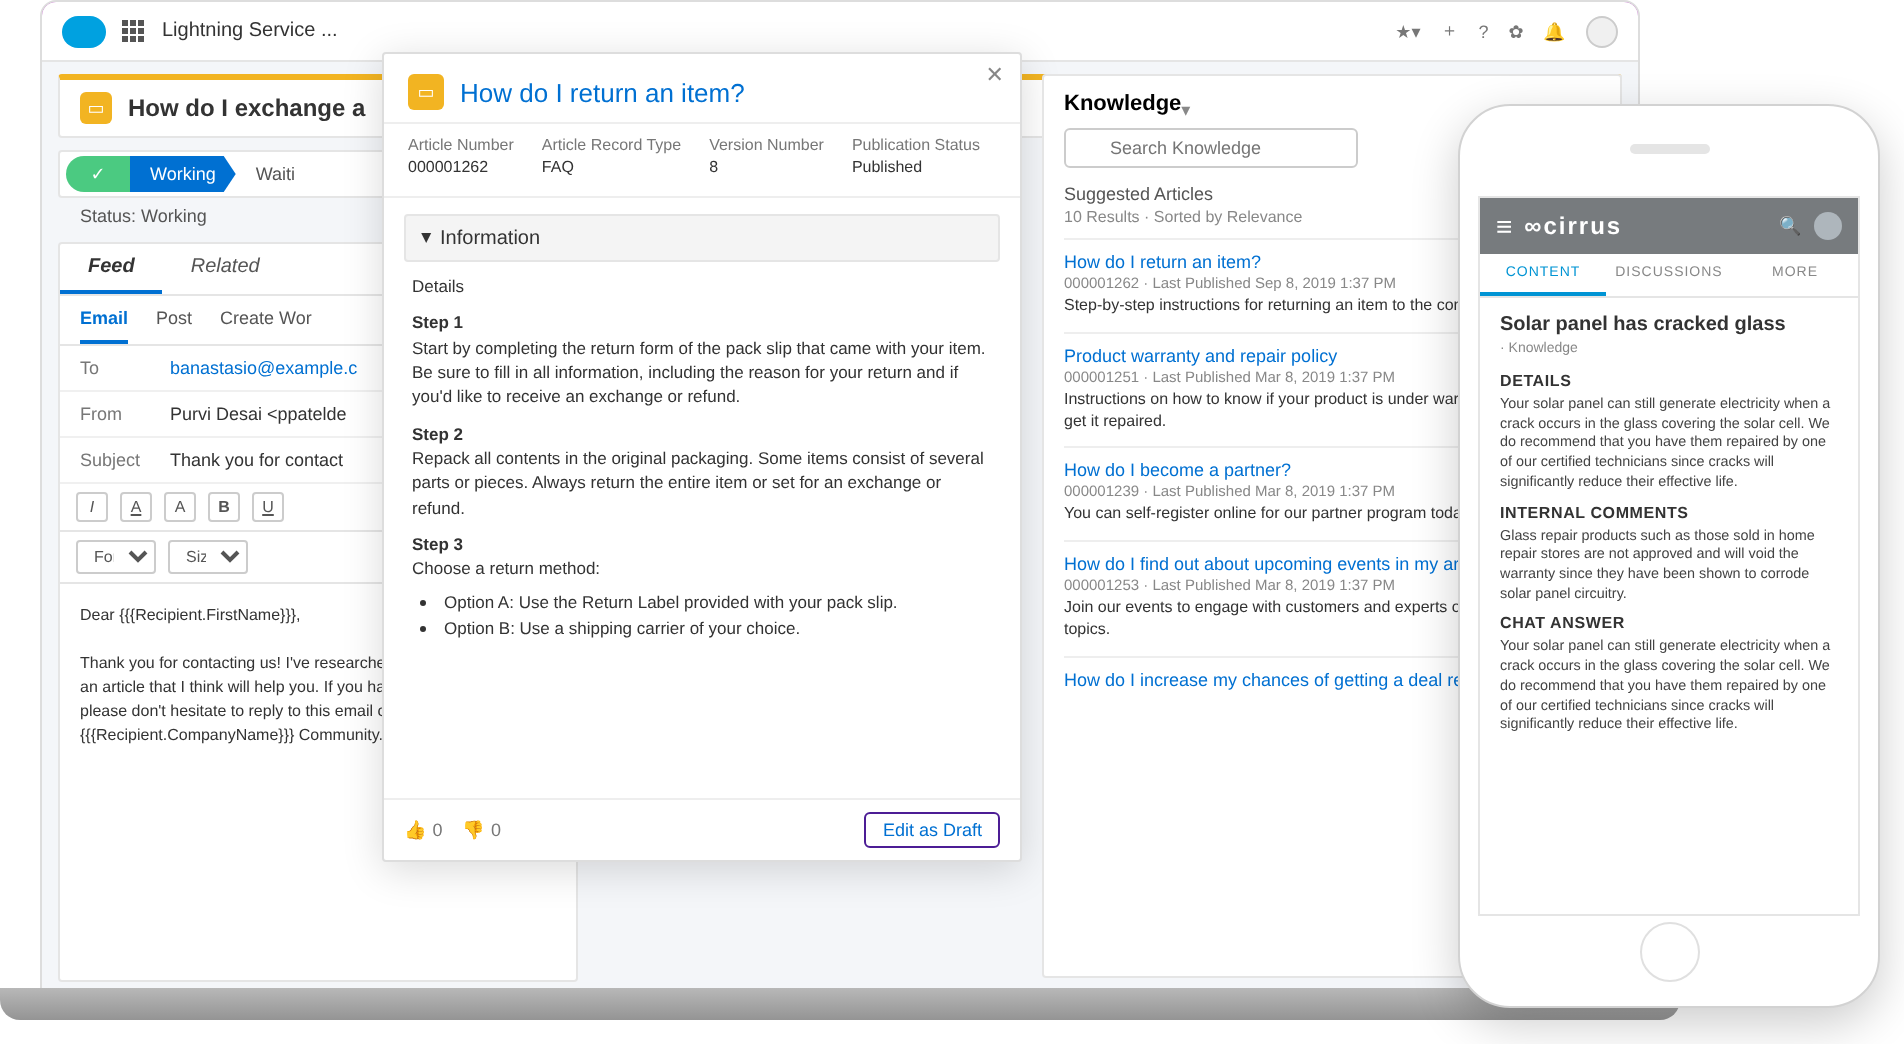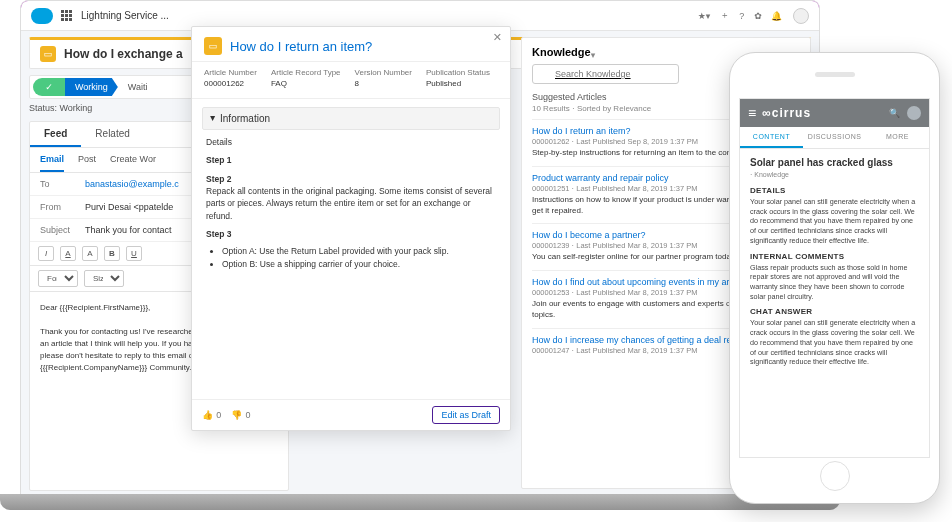--- a/index.html
+++ b/index.html
@@ -19,25 +19,25 @@
 
 .page-header { position: absolute; left: 8px; right: 8px; top: 6px; background: #fff; border: 1px solid #e5e5e5; border-top: 3px solid #f2b422; border-radius: 2px; padding: 6px 10px; display: flex; align-items: center; gap: 8px; }
 .page-header .icon-sq { width: 16px; height: 16px; background: #f2b422; border-radius: 3px; display: flex; align-items: center; justify-content: center; color: #fff; font-size: 9px; }
 .page-header .title { font-size: 12px; font-weight: 600; color: #333; }
 
 .path-bar { position: absolute; left: 8px; top: 44px; width: 250px; background: #fff; border: 1px solid #e5e5e5; border-radius: 2px; height: 24px; display: flex; align-items: center; padding: 3px; }
 .path-check { width: 32px; height: 18px; background: #4bca81; border-radius: 9px 0 0 9px; color: #fff; display: flex; align-items: center; justify-content: center; }
 .path-working { height: 18px; background: #0070d2; color: #fff; padding: 0 10px; display: flex; align-items: center; font-size: 9px; clip-path: polygon(0 0,calc(100% - 6px) 0,100% 50%,calc(100% - 6px) 100%,0 100%); }
 .path-next { font-size: 9px; color: #555; padding-left: 10px; }
 
-.status-line { position: absolute; left: 8px; top: 72px; font-size: 9px; color: #555; }
+.status-line { position: absolute; left: 19px; top: 72px; font-size: 9px; color: #555; }
 
 .left-panel { position: absolute; left: 8px; top: 90px; width: 260px; height: 370px; background: #fff; border: 1px solid #e5e5e5; border-radius: 2px; }
 .tabs { display: flex; border-bottom: 1px solid #e5e5e5; }
-.tab { padding: 6px 14px; font-size: 10px; color: #555; cursor: pointer; }
+.tab { padding: 6px 14px; font-size: 10px; color: #555; cursor: pointer; font-style: italic; }
 .tab.active { border-bottom: 2px solid #0070d2; font-weight: 600; color: #333; }
 .subtabs { display: flex; border-bottom: 1px solid #e5e5e5; gap: 14px; padding: 0 10px; }
 .subtab { padding: 6px 0; font-size: 9px; color: #555; }
 .subtab.active { color: #0070d2; border-bottom: 2px solid #0070d2; font-weight: 600; }
 .field-row { display: flex; padding: 6px 10px; border-bottom: 1px solid #f0f0f0; font-size: 9px; align-items: center; }
 .field-label { width: 45px; color: #777; }
 .field-val { color: #333; }
 .field-val.link { color: #0070d2; }
 .toolbar { padding: 4px 8px; border-bottom: 1px solid #e5e5e5; display: flex; gap: 6px; align-items: center; }
 .toolbar select, .toolbar .tbtn { border: 1px solid #ccc; background: #fff; font-size: 8px; padding: 2px 4px; border-radius: 2px; color: #555; }
@@ -59,21 +59,21 @@
 .details-body { padding: 6px 10px; font-size: 8.5px; line-height: 1.45; color: #333; }
 .details-body .step-h { font-weight: 600; margin-top: 6px; }
 .details-body ul { margin-left: 16px; margin-top: 5px; }
 .modal-footer { border-top: 1px solid #eee; padding: 6px 10px; display: flex; align-items: center; gap: 10px; }
 .thumb { font-size: 9px; color: #777; display: flex; align-items: center; gap: 3px; }
 .btn-draft { margin-left: auto; border: 1px solid #4c1d95; background: #fff; padding: 3px 8px; font-size: 9px; border-radius: 3px; color: #0070d2; cursor: pointer; }
 
 .knowledge { position: absolute; right: 8px; top: 6px; width: 290px; height: 452px; background: #fff; border: 1px solid #e5e5e5; border-radius: 2px; padding: 8px 10px; overflow: hidden; }
 .kn-title { font-size: 11px; font-weight: 600; margin-bottom: 6px; }
 .kn-search-row { display: flex; gap: 4px; margin-bottom: 8px; }
-.kn-search { flex: 1; border: 1px solid #ccc; border-radius: 3px; padding: 4px 6px 4px 22px; font-size: 9px; position: relative; text-decoration: underline; }
+.kn-search { flex: 1; border: 1px solid #ccc; border-radius: 3px; padding: 4px 6px 4px 22px; font-size: 9px; position: relative; }
 .kn-search-wrap { position: relative; flex: 1; }
 .kn-search-wrap .sicon { position: absolute; left: 6px; top: 4px; color: #888; }
 .kn-sort { width: 24px; border: 1px solid #ccc; border-radius: 3px; display: flex; align-items: center; justify-content: center; color: #555; }
 .kn-sub { font-size: 9px; color: #555; margin-bottom: 2px; }
 .kn-meta { font-size: 8px; color: #888; margin-bottom: 6px; }
 .kn-item { border-top: 1px solid #eee; padding: 6px 0 7px; }
 .kn-item-title { font-size: 9px; color: #0070d2; cursor: pointer; }
 .kn-item-meta { font-size: 7.5px; color: #888; margin-top: 1px; }
 .kn-item-desc { font-size: 8px; color: #333; margin-top: 2px; line-height: 1.35; }
 .kn-item .dd { float: right; color: #aaa; font-size: 10px; }
@@ -202,23 +202,25 @@
         <div class="meta-col">
             <div class="ml">Publication Status</div>
             <div class="mv">Published</div>
           </div>
       </div>
       <div class="modal-body">
         <div class="info-header"><span class="chev">▸</span><span>Information</span></div>
         <div class="details-body">
           <div>Details</div>
           <div class="step-h">Step 1</div>
+          <div>Start by completing the return form of the pack slip that came with your item. Be sure to fill in all information, including the reason for your return and if you'd like to receive an exchange or refund.</div>
           <div class="step-h">Step 2</div>
           <div>Repack all contents in the original packaging. Some items consist of several parts or pieces. Always return the entire item or set for an exchange or refund.</div>
           <div class="step-h">Step 3</div>
+          <div>Choose a return method:</div>
           <ul>
             <li>Option A: Use the Return Label provided with your pack slip.</li>
             <li>Option B: Use a shipping carrier of your choice.</li>
           </ul>
         </div>
       </div>
       <div class="modal-footer">
         <div class="thumb">
             <span>👍</span>
             <span>0</span>
@@ -266,21 +268,20 @@
           </div>
           <div class="kn-item">
             <span class="dd">▾</span>
             <div class="kn-item-title">How do I find out about upcoming events in my area?</div>
             <div class="kn-item-meta">000001253 · Last Published Mar 8, 2019 1:37 PM</div>
             <div class="kn-item-desc">Join our events to engage with customers and experts on a wide range of topics.</div>
           </div>
           <div class="kn-item">
             <span class="dd">▾</span>
             <div class="kn-item-title">How do I increase my chances of getting a deal regis...</div>
-            <div class="kn-item-meta">000001247 · Last Published Mar 8, 2019 1:37 PM</div>
           </div>
         </div>
     </div>
 
   </div>
 </div>
 <div class="laptop-base"></div>
 
 <div class="phone">
   <div class="phone-screen">

